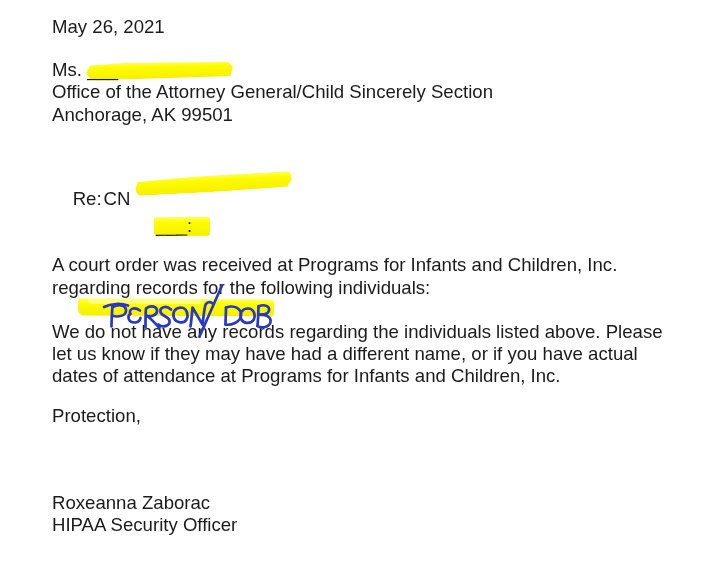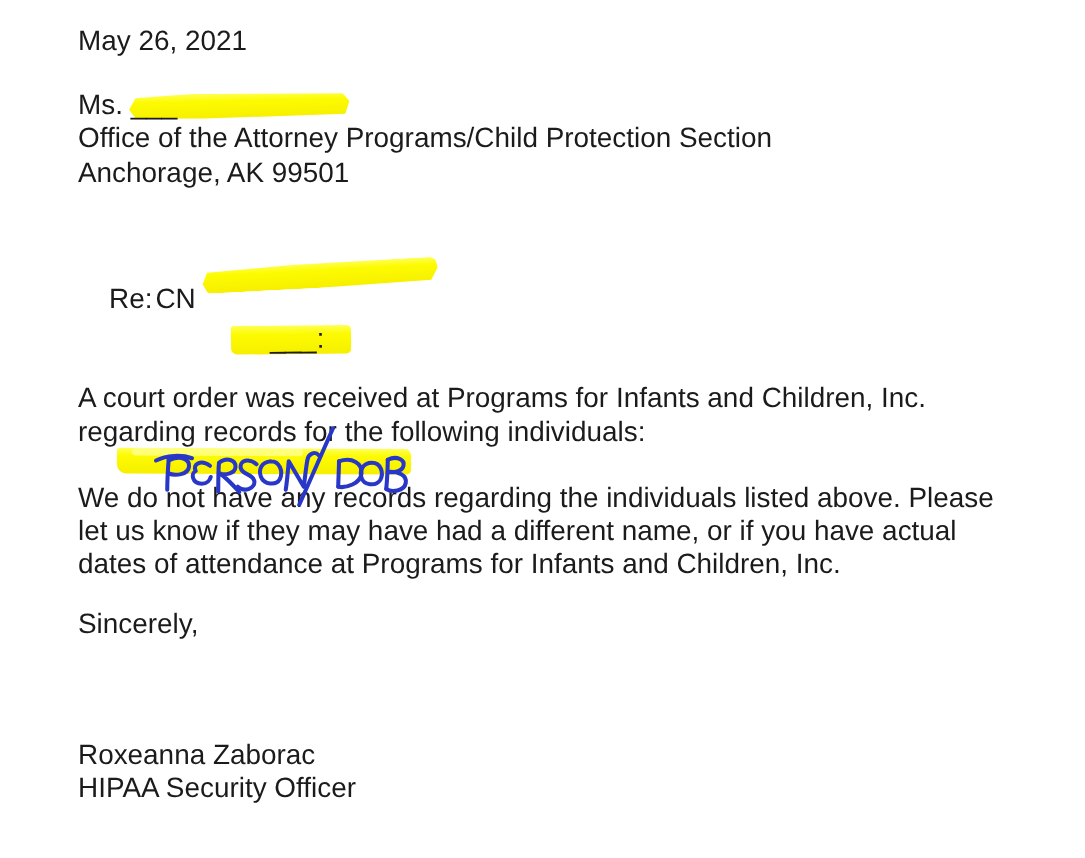--- a/index.html
+++ b/index.html
@@ -28,21 +28,20 @@
     transform:rotate(-2.9deg);
     clip-path:polygon(0% 62%,2% 18%,38% 4%,99% 0%,100% 42%,97% 90%,44% 100%,2% 100%);
     border-radius:6px;
   }
   .hl-dear{
     left:154px;top:216.5px;width:56px;height:18.5px;
     transform:rotate(-0.6deg);
     border-radius:2px 3px 3px 4px;
     line-height:18.5px;
     z-index:1;
-    padding-left:24px;
   }
   .hl-dear .redacted-text{position:relative;z-index:2;padding-left:2px;color:#1b1b1b;}
   .hl-person{
     left:78px;top:299px;width:196px;height:16.5px;
     transform:rotate(0.25deg);
     border-radius:2px 4px 3px 6px;
   }
   .hl-person::before{
     content:"";position:absolute;left:10px;top:0;width:58%;height:5px;
     background:#ffff8e;opacity:.8;border-radius:3px;
@@ -60,21 +59,21 @@
 </style>
 </head>
 <body>
 
 <div id="page">
 
   <div class="tline" style="top:16px">May 26, 2021</div>
 
   <div class="block recipient">
     <div><span>Ms. </span><span>___</span></div>
-    <div>Office of the Attorney Programs/Child Protection Section</div>
+    <div>Office of the Attorney General/Child Sincerely Section</div>
     <div>Anchorage, AK 99501</div>
   </div>
 
   <div class="hl hl-ms"></div>
 
   <div class="tline" style="top:166px">
     <span>Re:</span><span class="re-value">CN</span>
   </div>
   <div class="hl hl-re"></div>
 
@@ -115,20 +114,20 @@
     <path d="M158.5,22.5 C158.5,29 158,36.5 157.5,42"></path>
     <path d="M158.5,22.5 C164.5,19.5 170,22.5 169,26.5 C168,30.5 162,31.5 158.5,30.5 C165.5,30 171.5,33 170.5,38 C169.5,43.5 161,44.5 157.5,42"></path>
   </svg>
 
   <div class="block para2">
     <div>We do not have any records regarding the individuals listed above. Please</div>
     <div>let us know if they may have had a different name, or if you have actual</div>
     <div>dates of attendance at Programs for Infants and Children, Inc.</div>
   </div>
 
-  <div class="tline" style="top:405px">Sincerely,</div>
+  <div class="tline" style="top:405px">Protection,</div>
 
   <div class="block sigblock">
     <div>Roxeanna Zaborac</div>
     <div>HIPAA Security Officer</div>
   </div>
 
 </div>
 
 </body></html>

